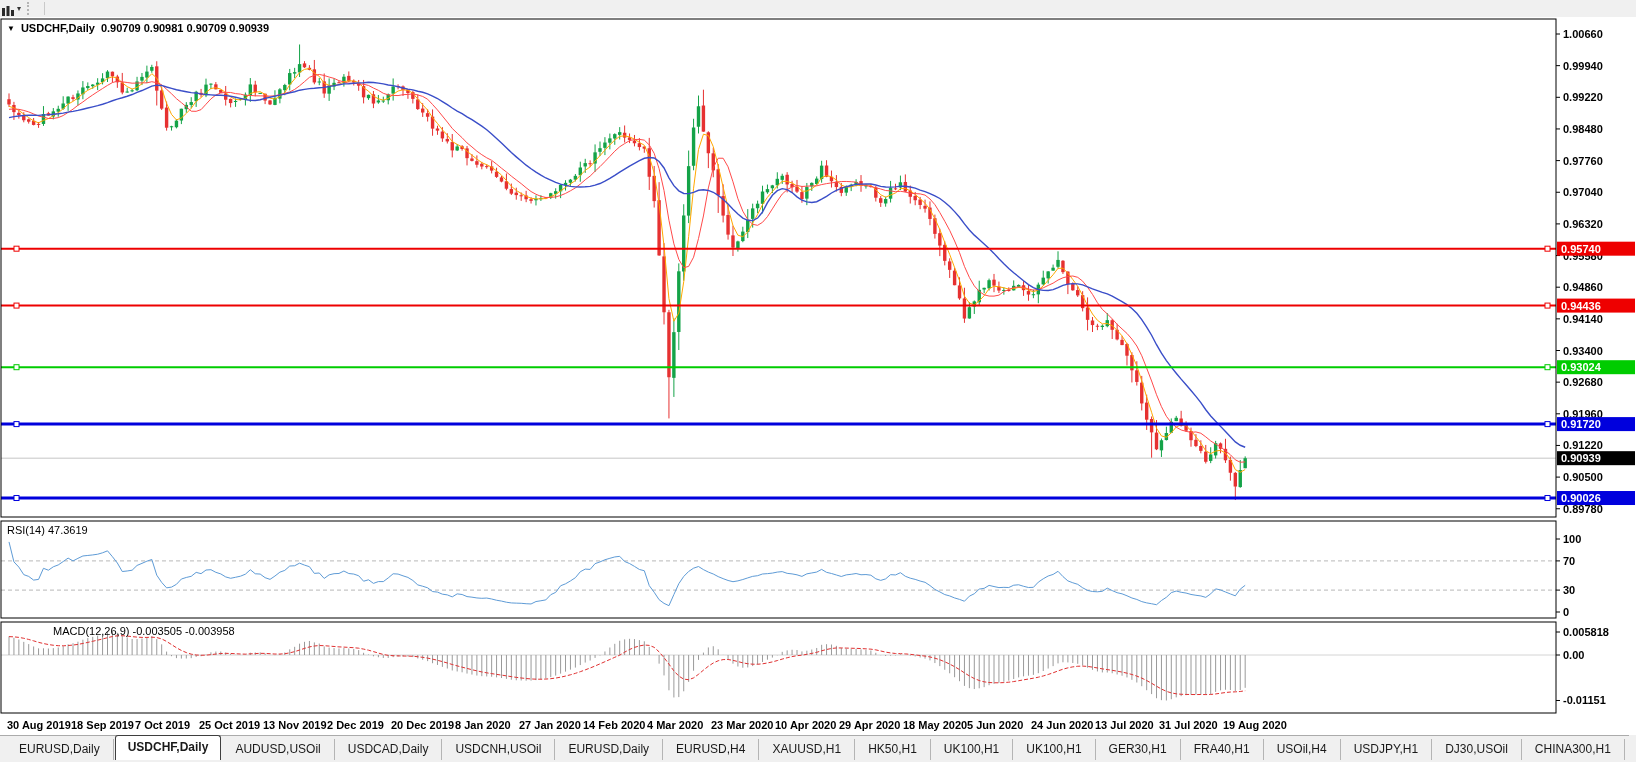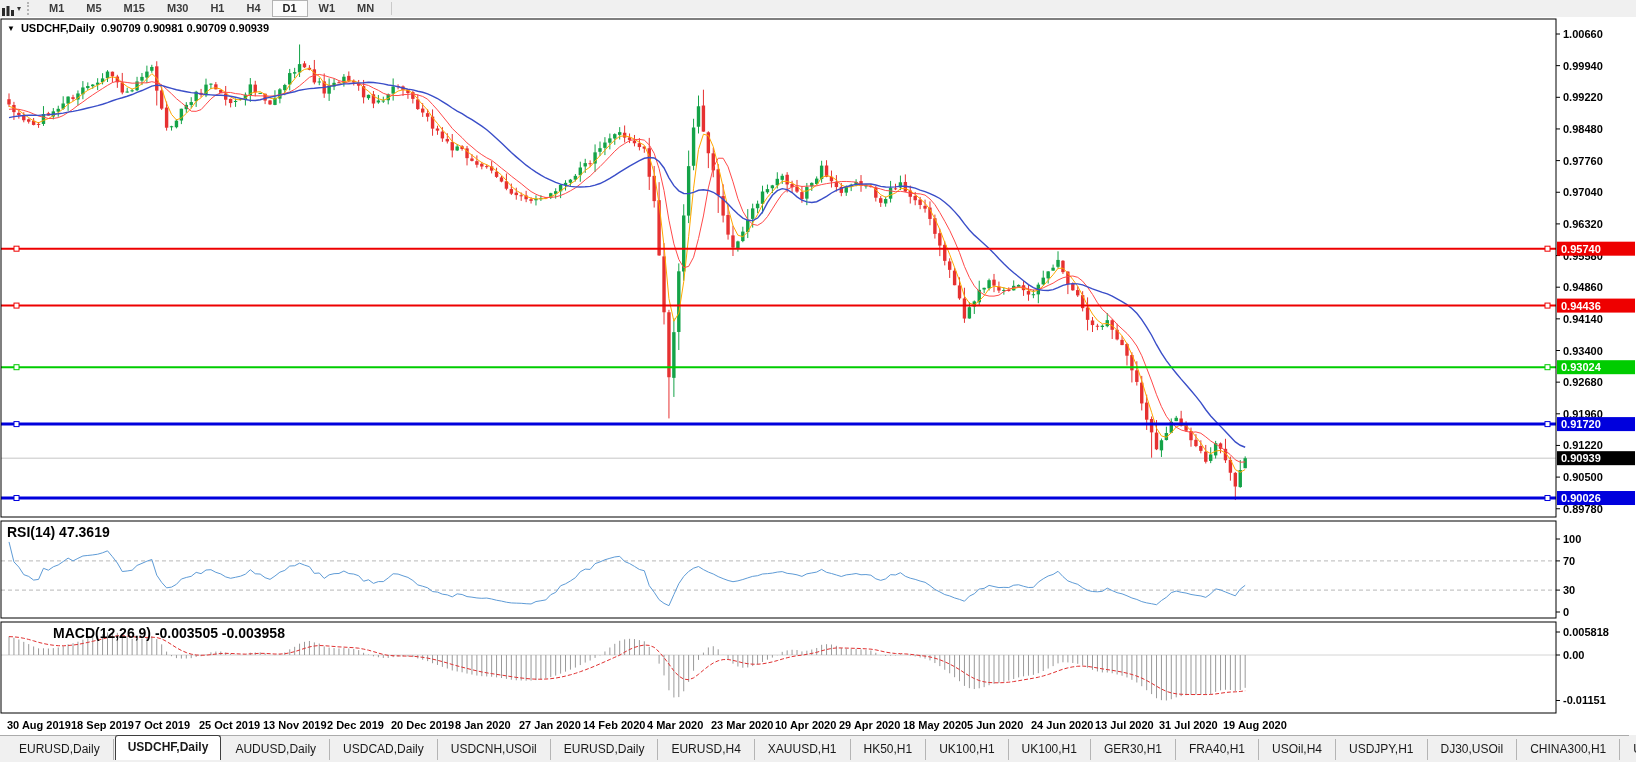--- a/index.html
+++ b/index.html
@@ -15,21 +15,21 @@
   .tf-btn{font-size:11px;font-weight:700;color:#3c3c3c;padding:1px 10px;line-height:13px;
     border:1px solid transparent;cursor:default;}
   .tf-btn.active{background:#fbfbfb;border:1px solid #b3b3b3;color:#222;}
   .toolbar-sep{width:1px;height:13px;background:#c9c9c9;margin:0 6px;}
   
   .chart-area{position:absolute;top:17px;left:0;width:1636px;height:718px;background:#fff;}
   svg text{font-family:"Liberation Sans",sans-serif;}
   .chart-title{position:absolute;top:5px;left:7px;font-size:11px;font-weight:700;color:#000;
     display:flex;align-items:center;gap:6px;z-index:3;}
   .chart-title .caret{font-size:8px;}
-  .ind-label{position:absolute;left:7px;font-size:14px;font-weight:700;color:#000;z-index:3;}
+  .ind-label{position:absolute;left:7px;font-size:11px;font-weight:400;color:#000;z-index:3;}
   #rsi-label{top:507px;}
   #macd-label{top:608px;margin-left:46px;}
   
   .tabbar{position:absolute;top:735px;left:0;width:1629px;height:27px;background:#f0f0f0;
     border-top:1px solid #ababab;display:flex;align-items:flex-end;padding:0 4px 2px 6px;z-index:5;}
   .tab{font-size:12px;color:#1a1a1a;padding:3px 13px 4px;line-height:14px;white-space:nowrap;
     border-right:1px solid #b4b4b4;cursor:default;}
   .tab.active{background:#fff;border:1px solid #3f3f3f;border-bottom:none;border-radius:3px 3px 0 0;
     font-weight:700;padding:4px 12px 6px;margin:0 1px;z-index:2;}
 </style>
@@ -41,31 +41,20 @@
   <div class="toolbar">
     <span class="tool-icon">
       <svg width="14" height="12" viewBox="0 0 14 12">
         <rect x="1" y="3" width="3" height="8" fill="#2a2a2a"></rect>
         <rect x="5.5" y="1" width="3" height="10" fill="#2a2a2a"></rect>
         <rect x="10" y="5" width="3" height="6" fill="#2a2a2a"></rect>
       </svg>
     </span>
     <span class="tool-caret">▾</span>
     <span class="grip"></span>
-    <div id="tf-buttons" style="display:flex;align-items:center;">
-        <span class="tf-btn">M1</span>
-        <span class="tf-btn">M5</span>
-        <span class="tf-btn">M15</span>
-        <span class="tf-btn">M30</span>
-        <span class="tf-btn">H1</span>
-        <span class="tf-btn">H4</span>
-        <span class="tf-btn active">D1</span>
-        <span class="tf-btn">W1</span>
-        <span class="tf-btn">MN</span>
-      </div>
     <span class="toolbar-sep"></span>
   </div>
 
   <div class="chart-area">
     <svg id="chart-svg" width="1636" height="718">
         <rect x="0" y="0" width="1636" height="718" fill="#ffffff"></rect>
         <line x1="1" y1="441.1769071691176" x2="1556" y2="441.1769071691176" stroke="#c6c6c6" stroke-width="1"></line>
         <g>
           <line x1="9" y1="76.42707303948922" x2="9" y2="89.94358949726006" stroke="#e63131" stroke-width="1"></line>
           <rect x="7.3" y="82.21231428437997" width="3.4" height="5.236213235294031" fill="#e63131"></rect>
@@ -950,21 +939,21 @@
       <span>USDCHF,Daily</span>
       <span>0.90709 0.90981 0.90709 0.90939</span>
     </div>
     <div class="ind-label" id="rsi-label">RSI(14) 47.3619</div>
     <div class="ind-label" id="macd-label">MACD(12,26,9) -0.003505 -0.003958</div>
   </div>
 
   <div class="tabbar" id="tabbar">
       <div class="tab">EURUSD,Daily</div>
       <div class="tab active">USDCHF,Daily</div>
-      <div class="tab">AUDUSD,Daily</div>
+      <div class="tab">AUDUSD,USOil</div>
       <div class="tab">USDCAD,Daily</div>
       <div class="tab">USDCNH,USOil</div>
       <div class="tab">EURUSD,Daily</div>
       <div class="tab">EURUSD,H4</div>
       <div class="tab">XAUUSD,H1</div>
       <div class="tab">HK50,H1</div>
       <div class="tab">UK100,H1</div>
       <div class="tab">UK100,H1</div>
       <div class="tab">GER30,H1</div>
       <div class="tab">FRA40,H1</div>

